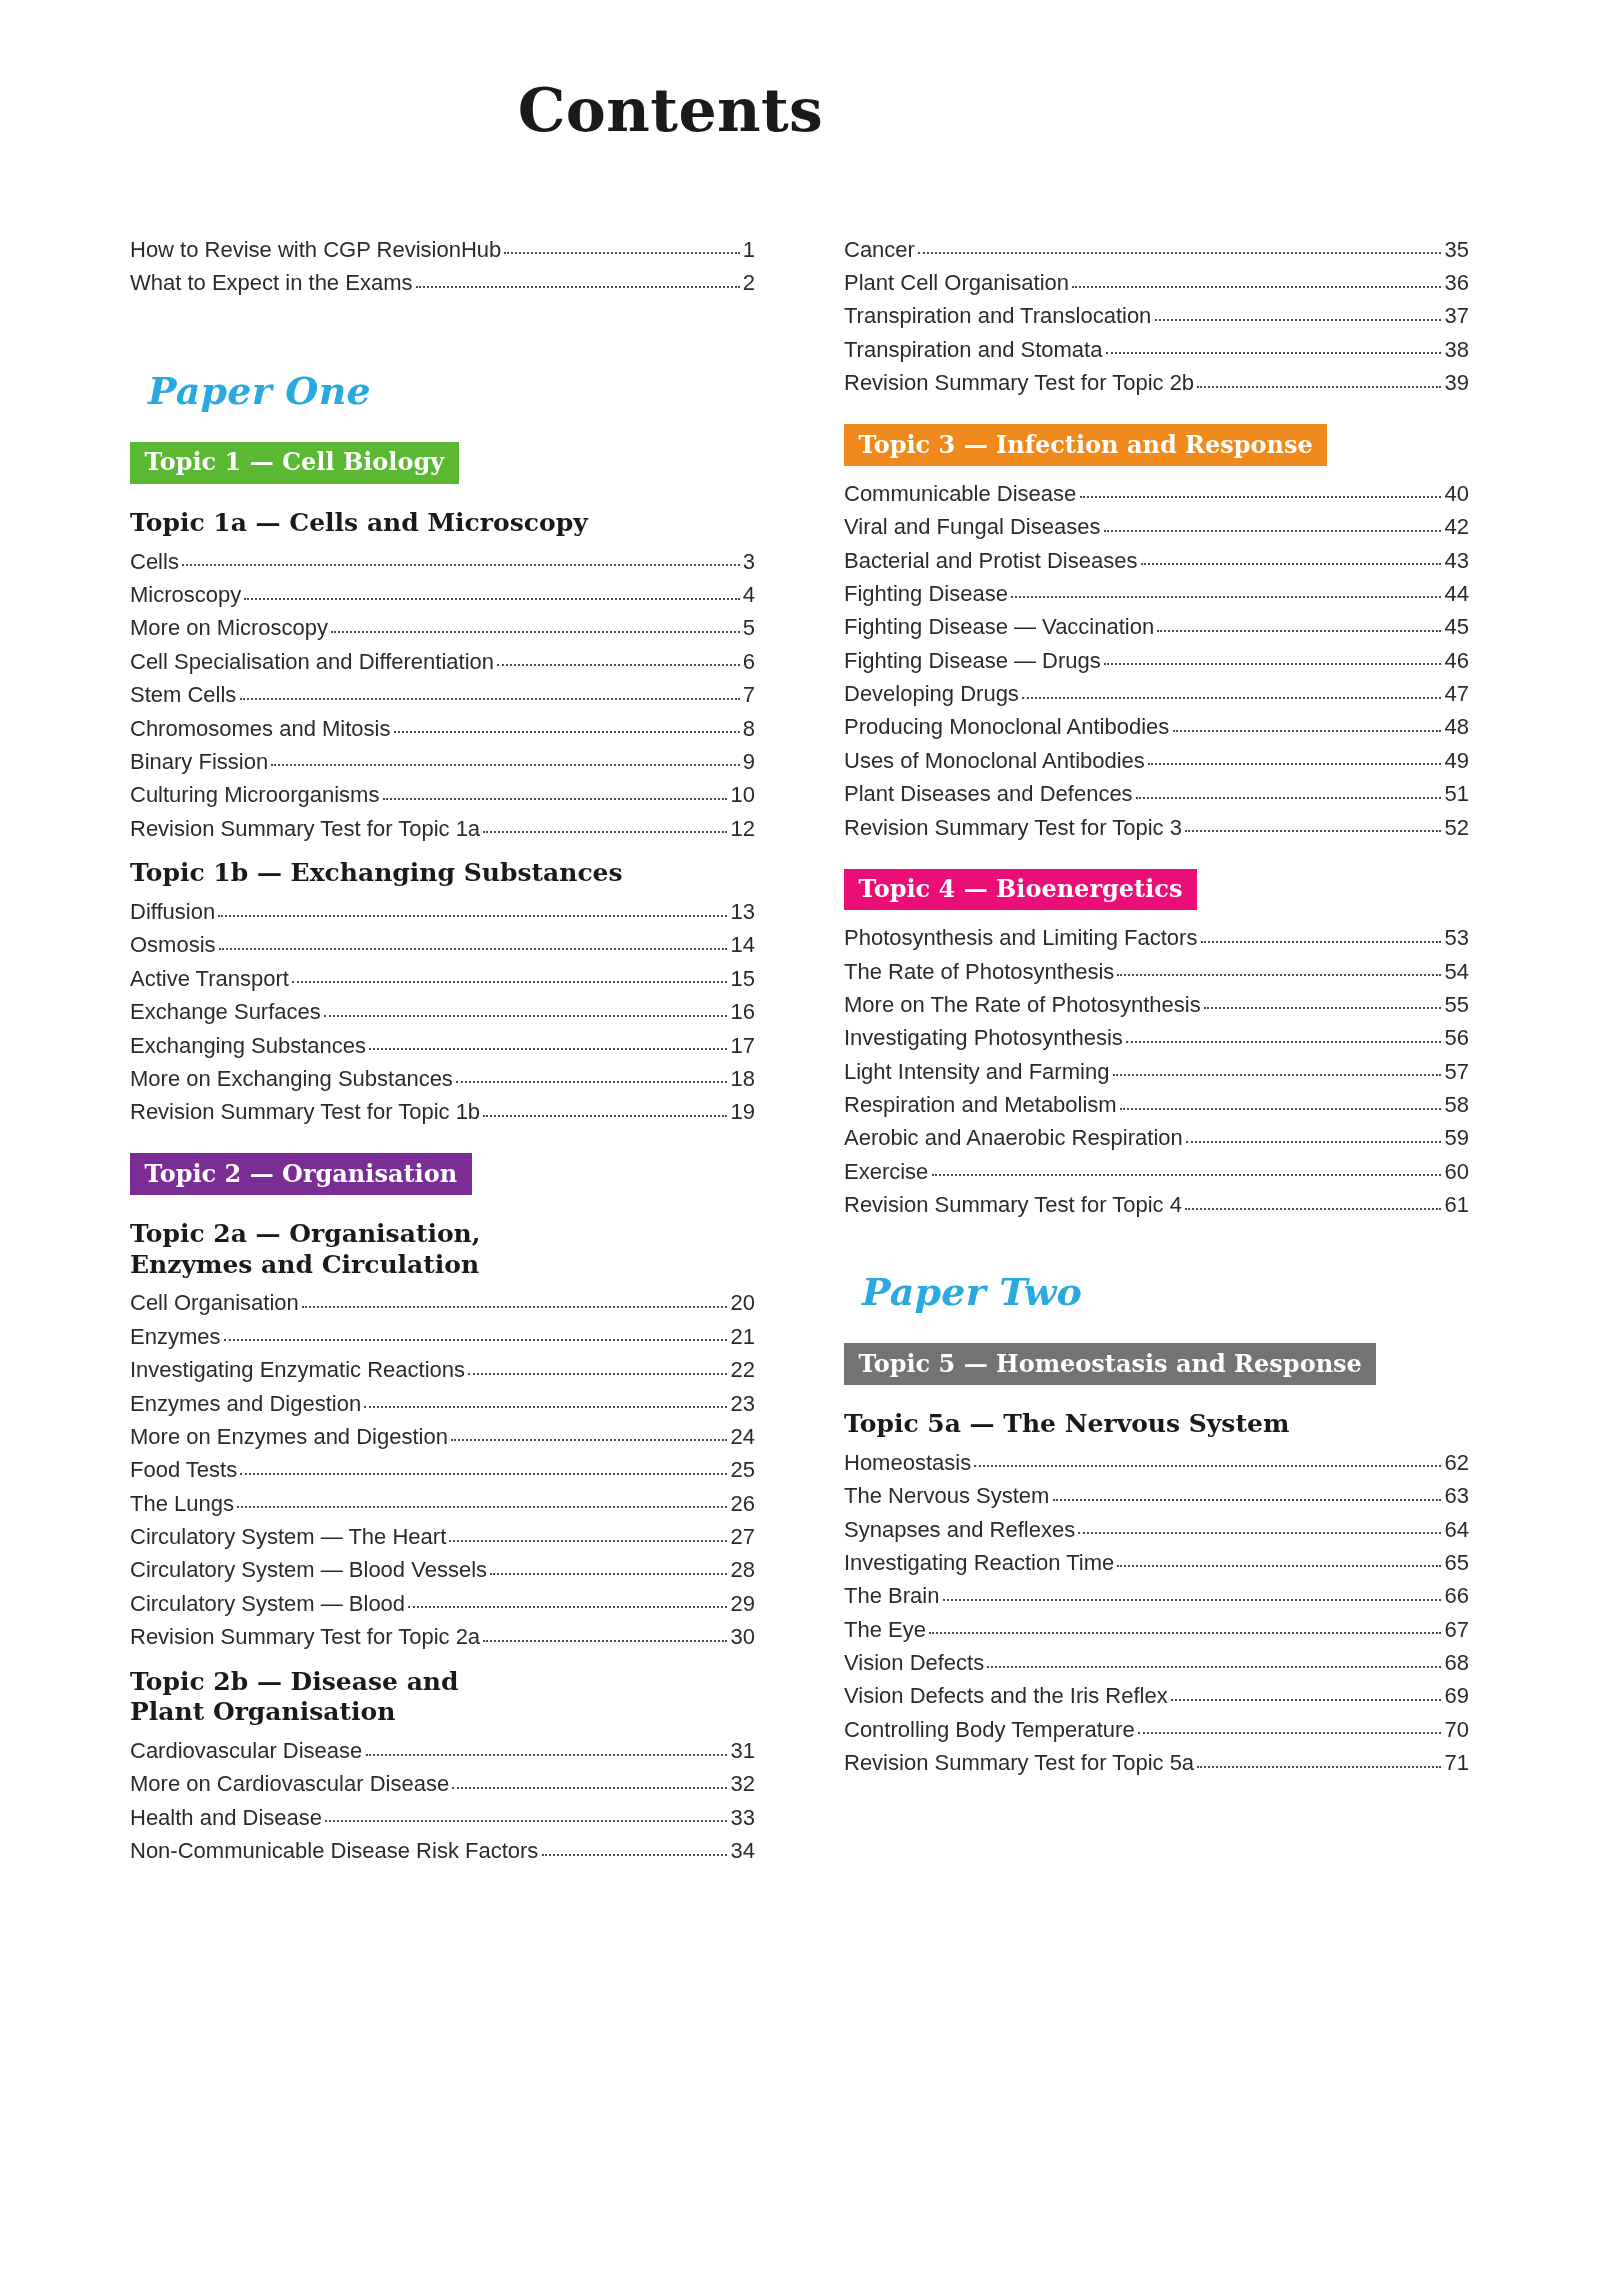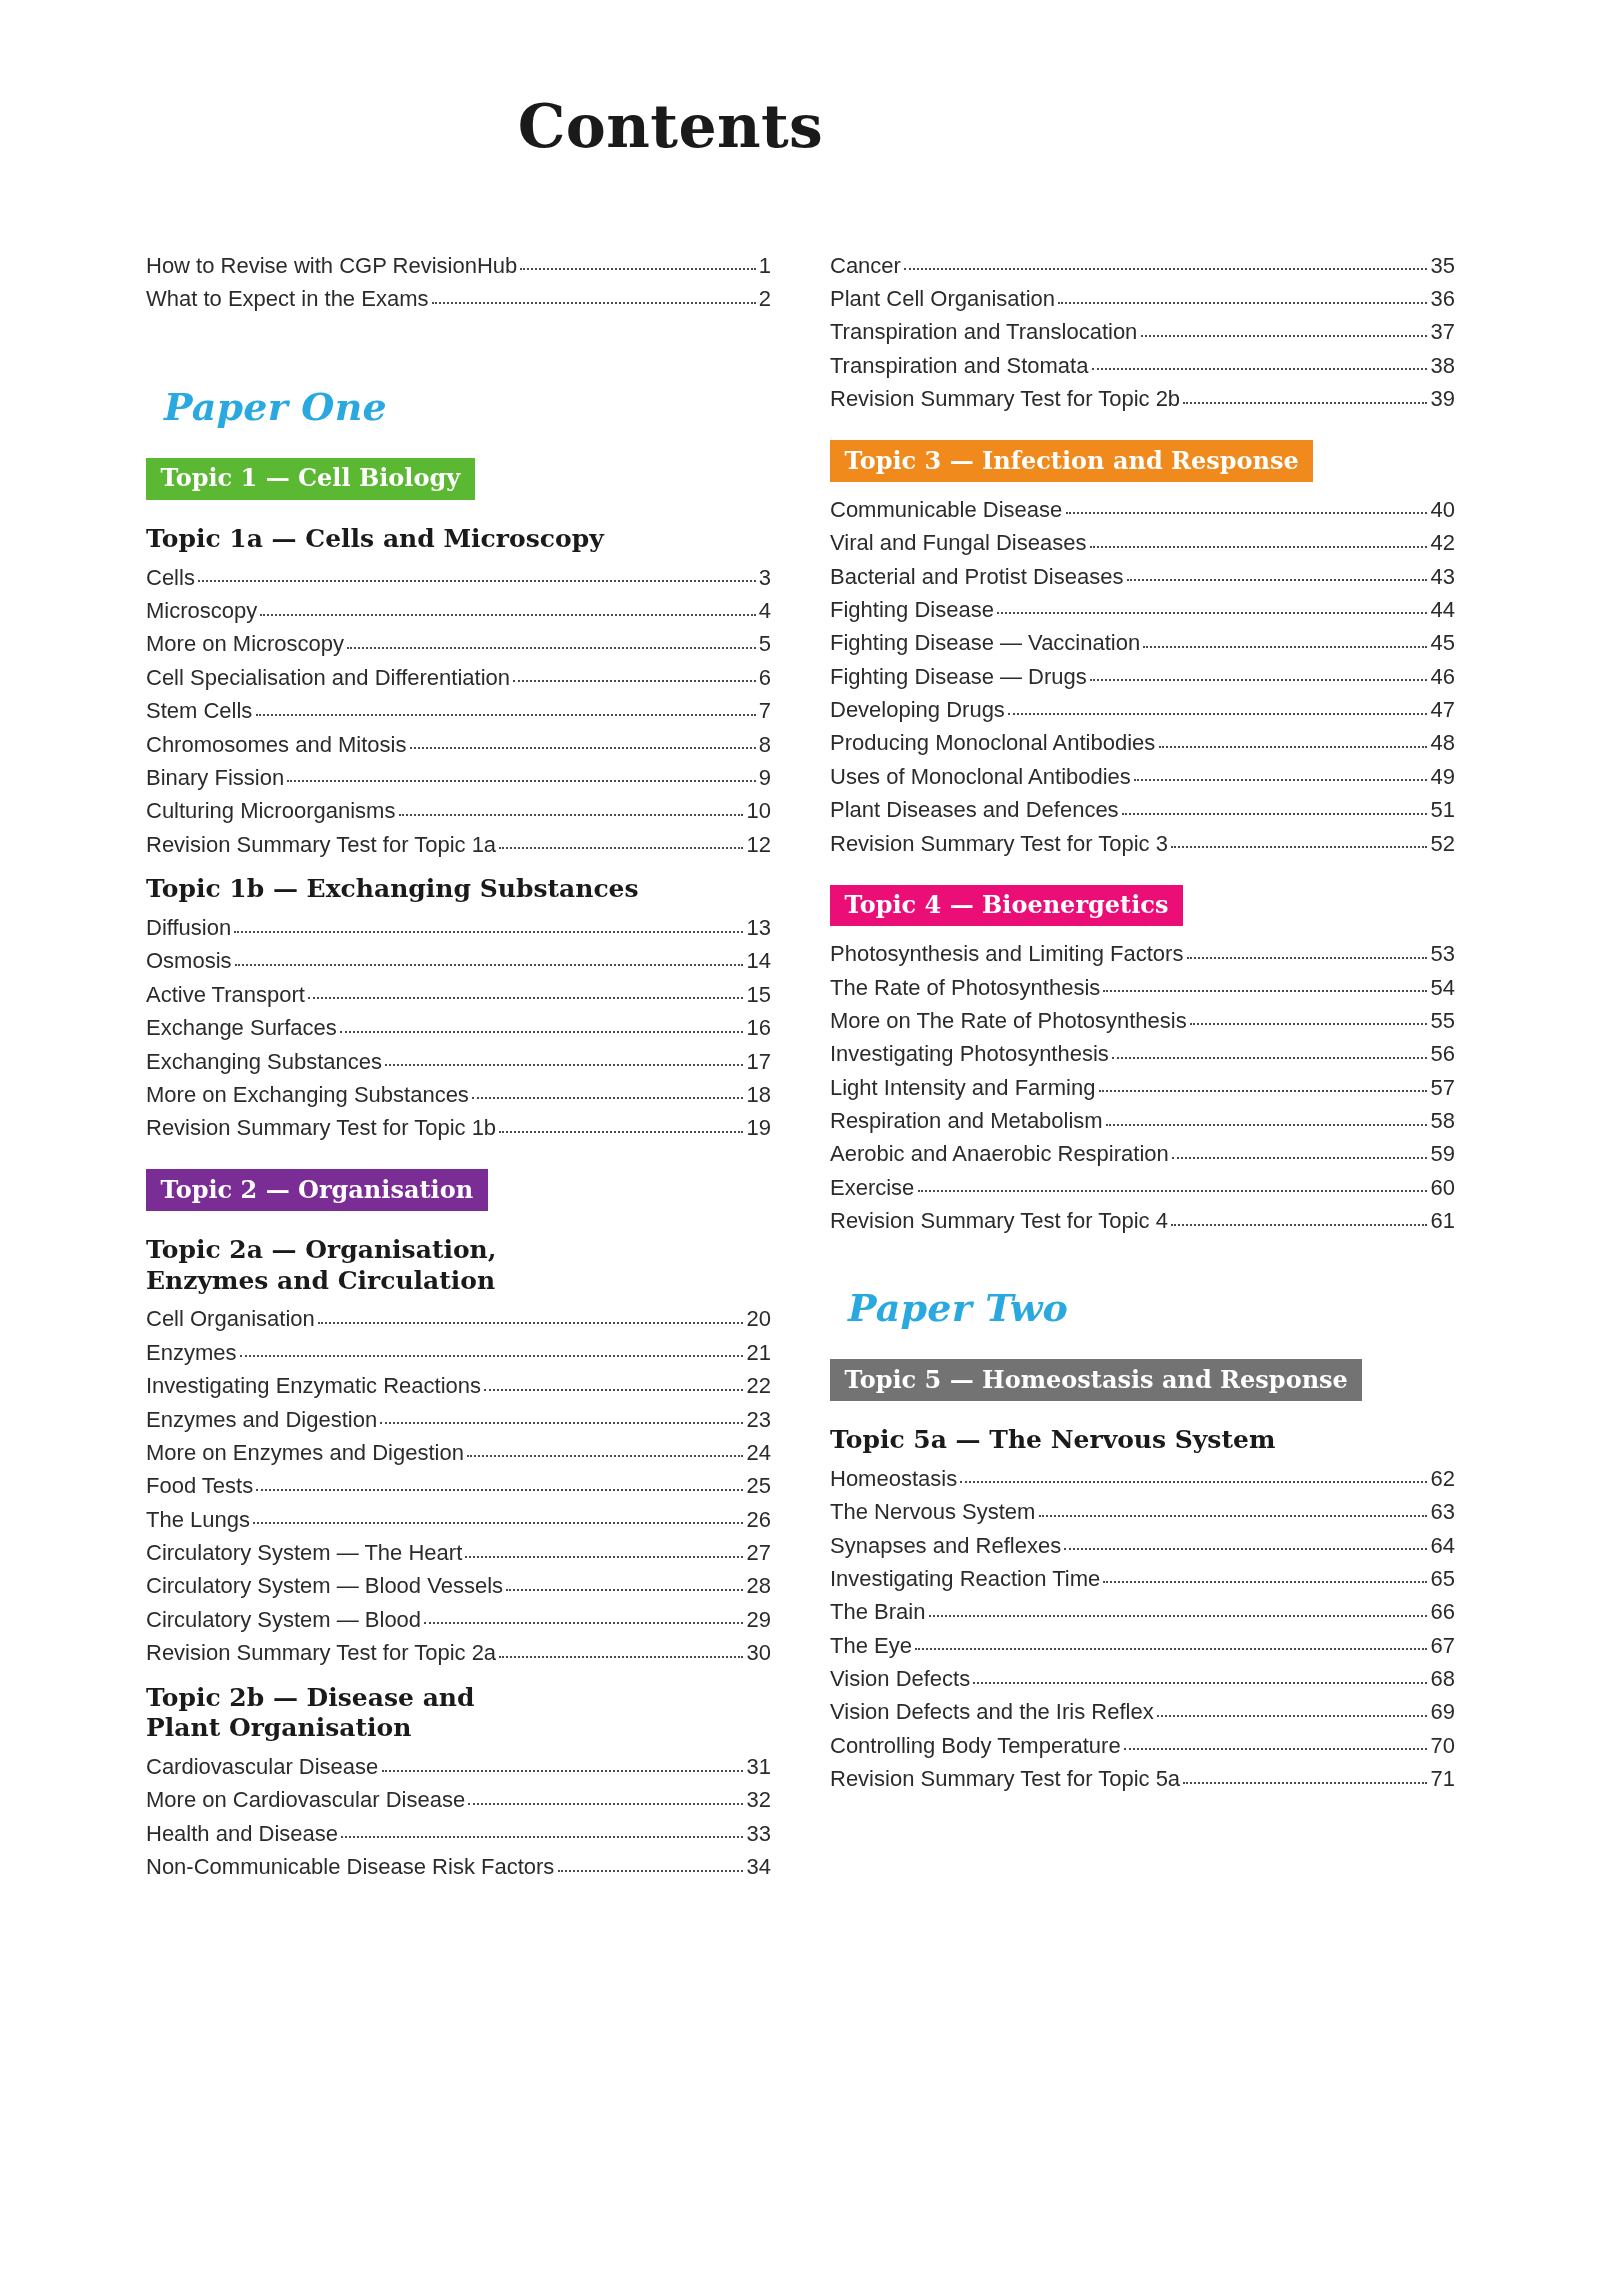--- a/index.html
+++ b/index.html
@@ -12,36 +12,36 @@
     height: 2295px;
     font-family: "Liberation Sans", sans-serif;
     color: #1a1a1a;
     position: relative;
     overflow: hidden;
   }
   .page {
     width: 1341px;
     height: 2295px;
     box-sizing: border-box;
-    padding: 16px;
+    padding: 0;
     position: relative;
   }
   .contents-title {
     text-align: center;
     font-family: "DejaVu Serif", serif;
     font-weight: bold;
     font-size: 60px;
     letter-spacing: 0.4px;
     margin: 0;
     padding-top: 75px;
     color: #1a1a1a;
   }
   .columns {
     display: flex;
-    gap: 59px;
+    gap: 89px;
     padding: 0 130px;
     margin-top: 88px;
     align-items: flex-start;
   }
   .col {
     width: 625px;
     flex: 0 0 625px;
   }
 
   

